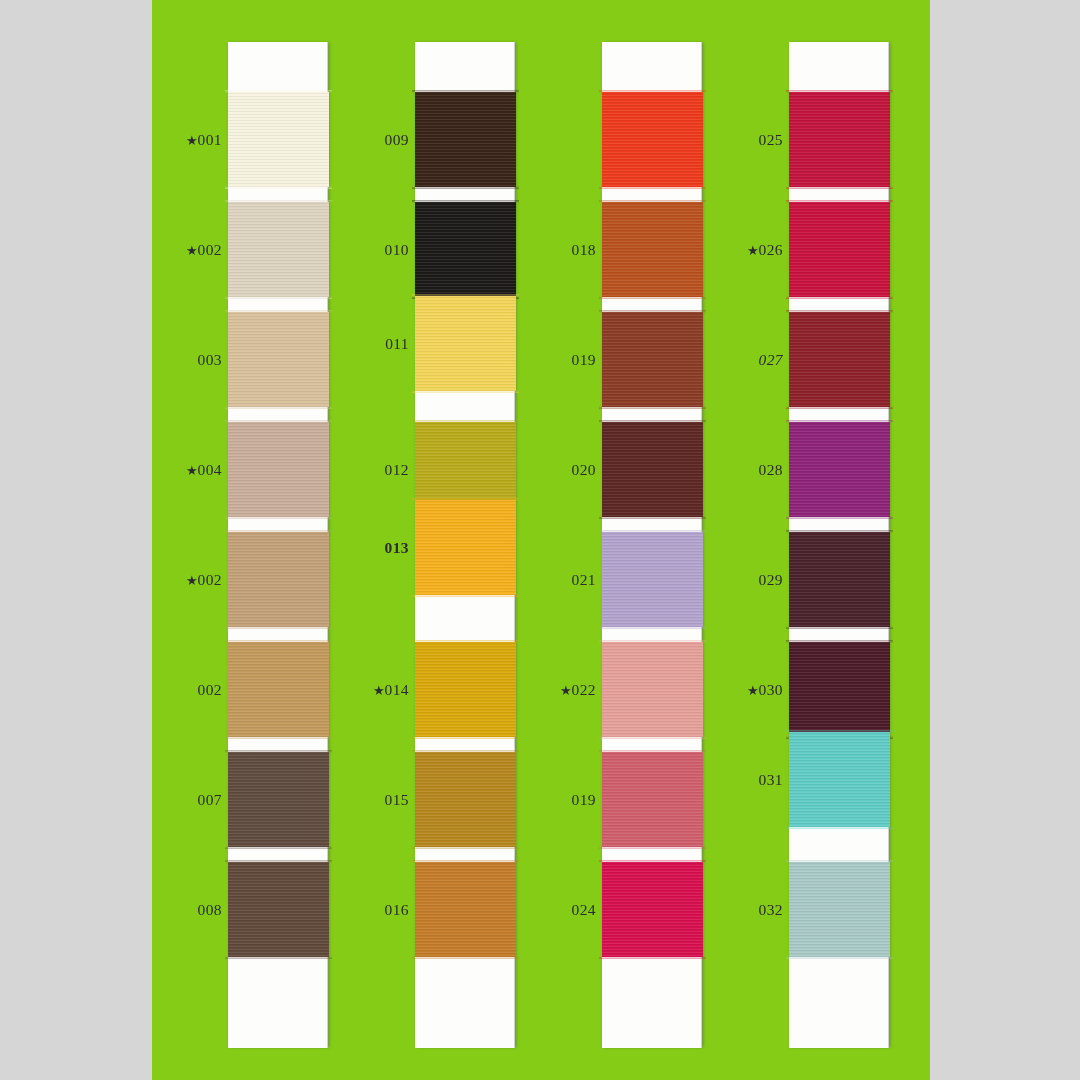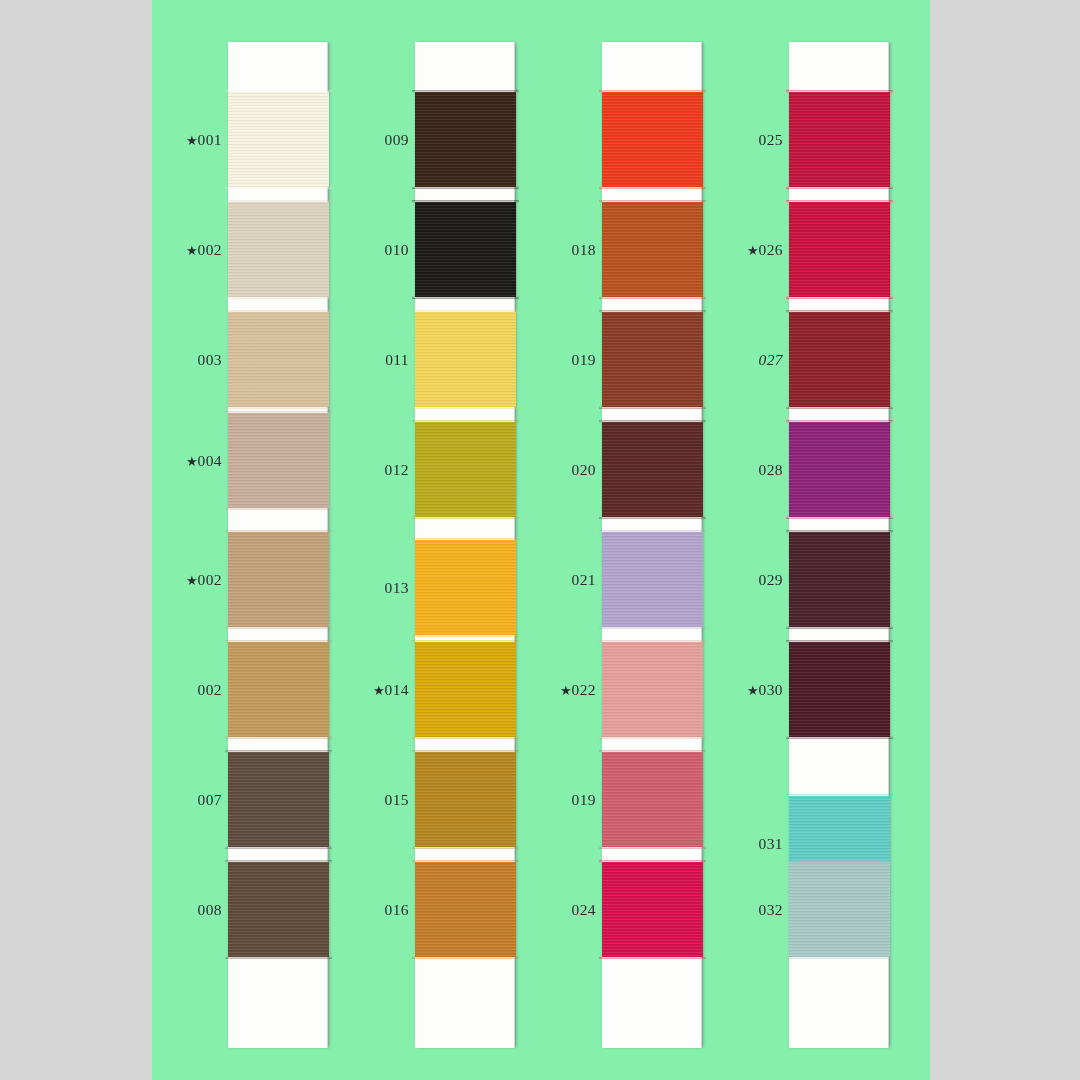--- a/index.html
+++ b/index.html
@@ -14,21 +14,21 @@
     font-family: "Liberation Serif", "DejaVu Serif", serif;
     overflow: hidden;
   }
 
   #page {
     position: absolute;
     left: 152px;
     top: 0;
     width: 778px;
     height: 1080px;
-    background: #86efac;
+    background: #84cc16;
   }
 
   .column {
     position: absolute;
     top: 0;
     height: 1080px;
     width: 195px;
   }
 
   
@@ -132,21 +132,21 @@
           <div class="swatch-color" style="background: rgb(247, 243, 224); color: rgb(247, 243, 224);"></div>
         </div>
         <div class="swatch-row" style="top: 202px;">
           <div class="swatch-label"><span class="star">★</span><span>002</span></div>
           <div class="swatch-color" style="background: rgb(221, 211, 192); color: rgb(221, 211, 192);"></div>
         </div>
         <div class="swatch-row" style="top: 312px;">
           <div class="swatch-label"><span>003</span></div>
           <div class="swatch-color" style="background: rgb(216, 193, 156); color: rgb(216, 193, 156);"></div>
         </div>
-        <div class="swatch-row" style="top: 413px; padding-left: 8px;">
+        <div class="swatch-row" style="top: 422px; padding-left: 8px;">
           <div class="swatch-label"><span class="star">★</span><span>004</span></div>
           <div class="swatch-color" style="background: rgb(201, 174, 155); color: rgb(201, 174, 155);"></div>
         </div>
         <div class="swatch-row" style="top: 532px;">
           <div class="swatch-label"><span class="star">★</span><span>002</span></div>
           <div class="swatch-color" style="background: rgb(194, 161, 121); color: rgb(194, 161, 121);"></div>
         </div>
         <div class="swatch-row" style="top: 642px;">
           <div class="swatch-label"><span>002</span></div>
           <div class="swatch-color" style="background: rgb(194, 154, 92); color: rgb(194, 154, 92);"></div>
@@ -163,29 +163,29 @@
       <div class="column" style="left: 187px;">
         <div class="strip"></div>
         <div class="swatch-row" style="top: 92px;">
           <div class="swatch-label"><span>009</span></div>
           <div class="swatch-color" style="background: rgb(58, 36, 24); color: rgb(58, 36, 24);"></div>
         </div>
         <div class="swatch-row" style="top: 202px;">
           <div class="swatch-label"><span>010</span></div>
           <div class="swatch-color" style="background: rgb(28, 26, 24); color: rgb(28, 26, 24);"></div>
         </div>
-        <div class="swatch-row" style="top: 312px;">
+        <div class="swatch-row" style="top: 296px;">
           <div class="swatch-label"><span>011</span></div>
           <div class="swatch-color" style="background: rgb(242, 213, 89); color: rgb(242, 213, 89);"></div>
         </div>
         <div class="swatch-row" style="top: 422px;">
           <div class="swatch-label"><span>012</span></div>
           <div class="swatch-color" style="background: rgb(185, 171, 27); color: rgb(185, 171, 27);"></div>
         </div>
-        <div class="swatch-row" style="top: 540px;">
+        <div class="swatch-row" style="top: 500px; font-weight: bold;">
           <div class="swatch-label"><span>013</span></div>
           <div class="swatch-color" style="background: rgb(245, 176, 29); color: rgb(245, 176, 29);"></div>
         </div>
         <div class="swatch-row" style="top: 642px;">
           <div class="swatch-label"><span class="star">★</span><span>014</span></div>
           <div class="swatch-color" style="background: rgb(217, 168, 11); color: rgb(217, 168, 11);"></div>
         </div>
         <div class="swatch-row" style="top: 752px;">
           <div class="swatch-label"><span>015</span></div>
           <div class="swatch-color" style="background: rgb(182, 135, 31); color: rgb(182, 135, 31);"></div>
@@ -248,21 +248,21 @@
           <div class="swatch-color" style="background: rgb(142, 35, 121); color: rgb(142, 35, 121);"></div>
         </div>
         <div class="swatch-row" style="top: 532px;">
           <div class="swatch-label"><span>029</span></div>
           <div class="swatch-color" style="background: rgb(74, 34, 44); color: rgb(74, 34, 44);"></div>
         </div>
         <div class="swatch-row" style="top: 642px;">
           <div class="swatch-label"><span class="star">★</span><span>030</span></div>
           <div class="swatch-color" style="background: rgb(76, 27, 41); color: rgb(76, 27, 41);"></div>
         </div>
-        <div class="swatch-row" style="top: 796px; text-decoration: underline;">
+        <div class="swatch-row" style="top: 732px; text-decoration: underline;">
           <div class="swatch-label"><span>031</span></div>
           <div class="swatch-color" style="background: rgb(98, 204, 198); color: rgb(98, 204, 198);"></div>
         </div>
         <div class="swatch-row" style="top: 862px;">
           <div class="swatch-label"><span>032</span></div>
           <div class="swatch-color" style="background: rgb(168, 201, 198); color: rgb(168, 201, 198);"></div>
         </div>
       </div>
     </div>
 </div>

